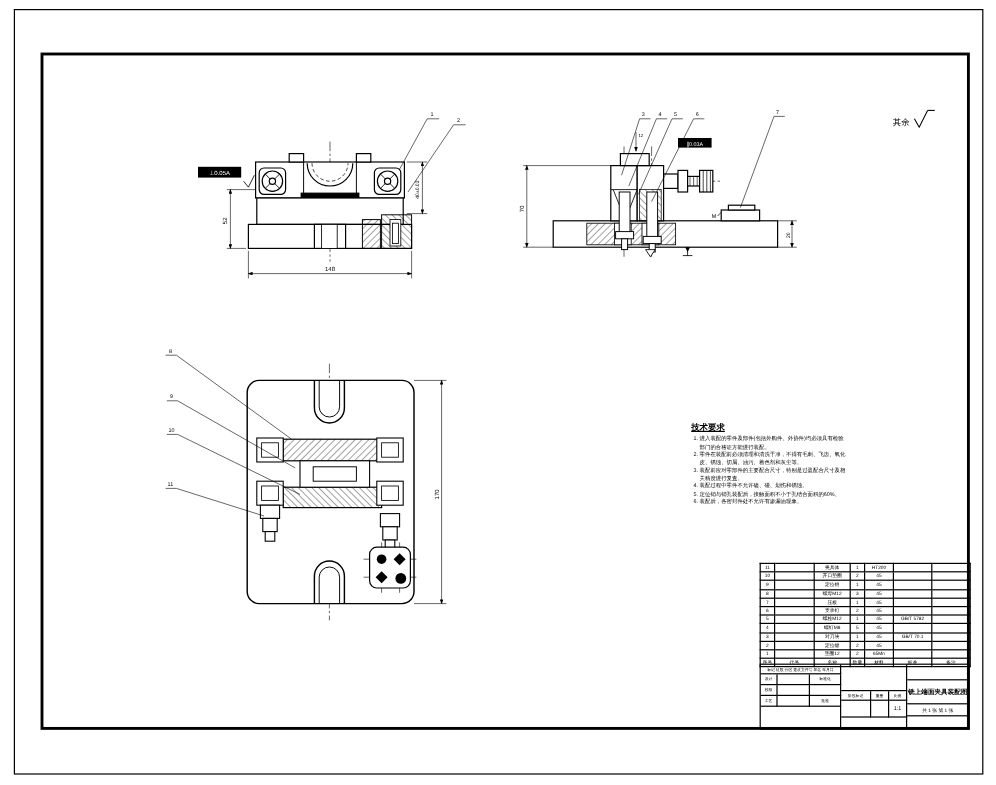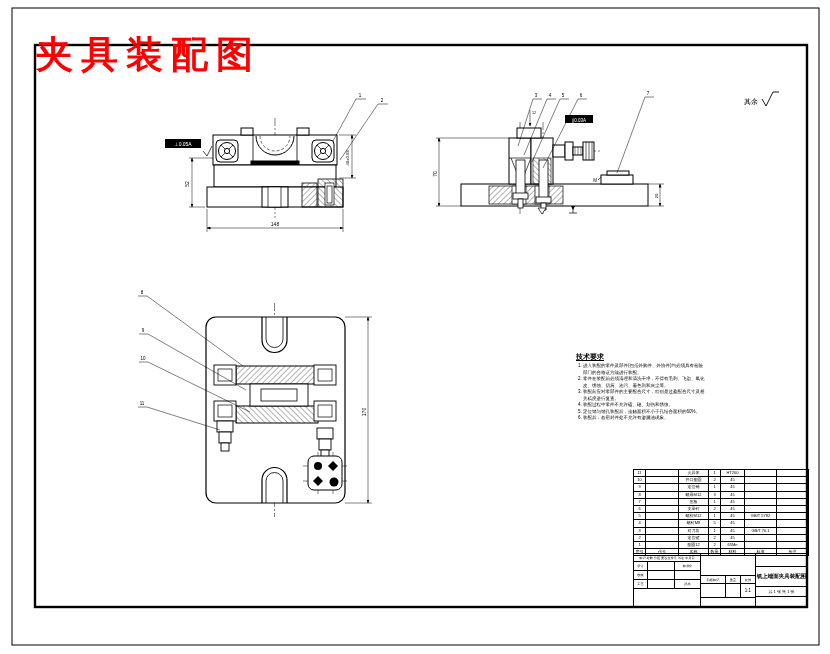--- a/index.html
+++ b/index.html
@@ -243,21 +243,20 @@
     <g font-size="4.5" stroke="none" fill="#000" text-anchor="middle">
       <text x="142" y="294">8</text>
       <text x="143" y="332">9</text>
       <text x="143" y="360">10</text>
       <text x="142" y="405">11</text>
       <text x="366" y="412" font-size="5" transform="rotate(-90 366 412)">170</text>
     </g>
   </g>
 </svg>
 
-<div class="abs main-title">夹具装配图</div>
 
 <div class="abs notes">
   <div class="nt">技术要求</div>
   <ol>
 
   <li>进入装配的零件及部件(包括外购件、外协件)均必须具有检验部门的合格证方能进行装配。</li>
         <li>零件在装配前必须清理和清洗干净，不得有毛刺、飞边、氧化皮、锈蚀、切屑、油污、着色剂和灰尘等。</li>
         <li>装配前应对零部件的主要配合尺寸，特别是过盈配合尺寸及相关精度进行复查。</li>
         <li>装配过程中零件不允许磕、碰、划伤和锈蚀。</li>
         <li>定位销与销孔装配后，接触面积不小于孔结合面积的60%。</li>

